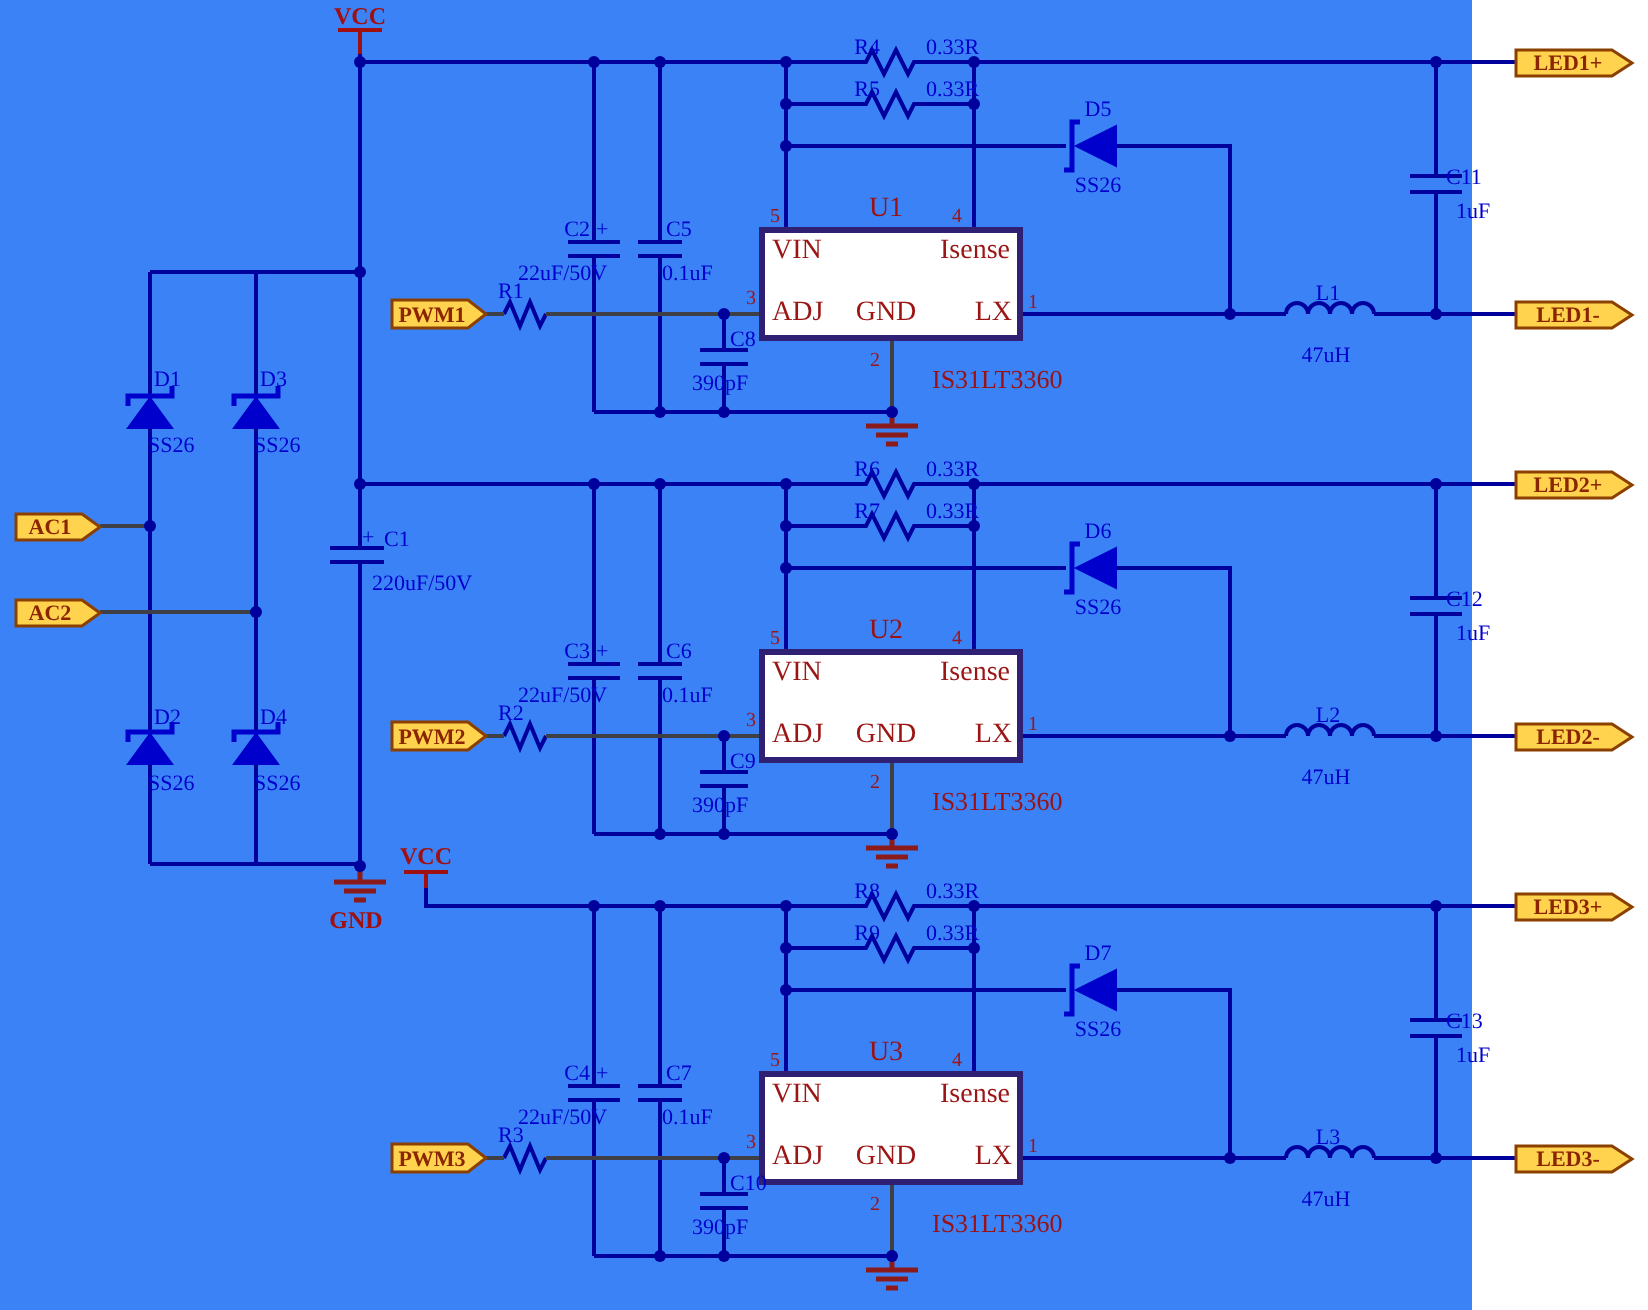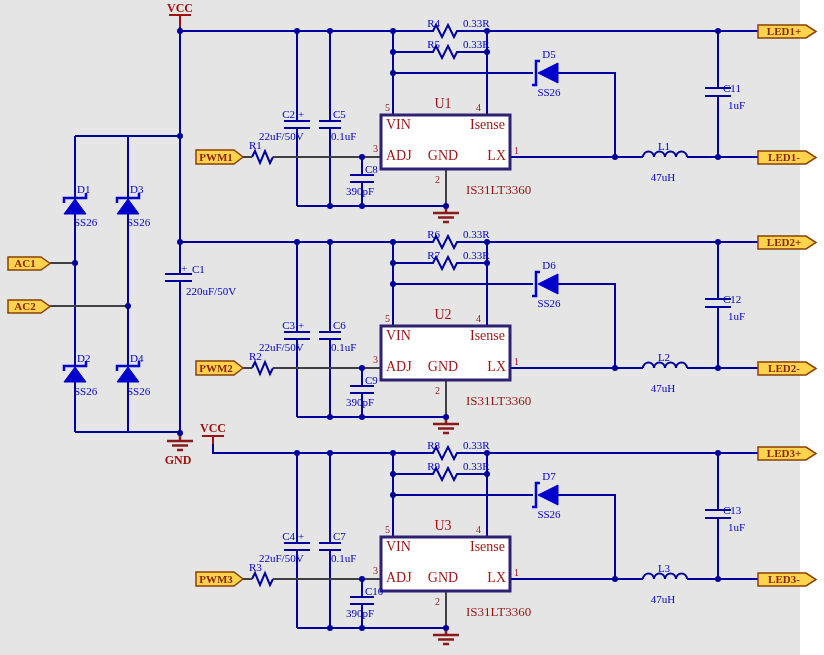--- a/index.html
+++ b/index.html
@@ -1,16 +1,16 @@
 <!DOCTYPE html>
 <html><head>
 <meta charset="utf-8">
 <style>
   html,body{margin:0;padding:0;background:#ffffff;}
-  .stage{width:800px;height:655px;position:relative;background:#e5e5e5;}
+  .stage{width:736px;height:655px;position:relative;background:#3b82f6;}
   svg text{font-family:"Liberation Serif", serif;}
   .w   {stroke:#00009C;stroke-width:2;fill:none;}
   .wd  {stroke:#3F3F46;stroke-width:2;fill:none;}
   .dot {fill:#00009C;stroke:none;}
   .dio {fill:#0000CD;stroke:#0000CD;stroke-width:1;}
   .diow{stroke:#0000CD;stroke-width:2.5;fill:none;}
   .ubox{fill:#ffffff;stroke:#2F2073;stroke-width:3;}
   .gndsym{stroke:#8B1A1A;stroke-width:2.5;fill:none;}
   .pwr {stroke:#A01010;stroke-width:2;fill:none;}
   .tagshape{fill:#FFD34D;stroke:#8B4000;stroke-width:1.5;}

